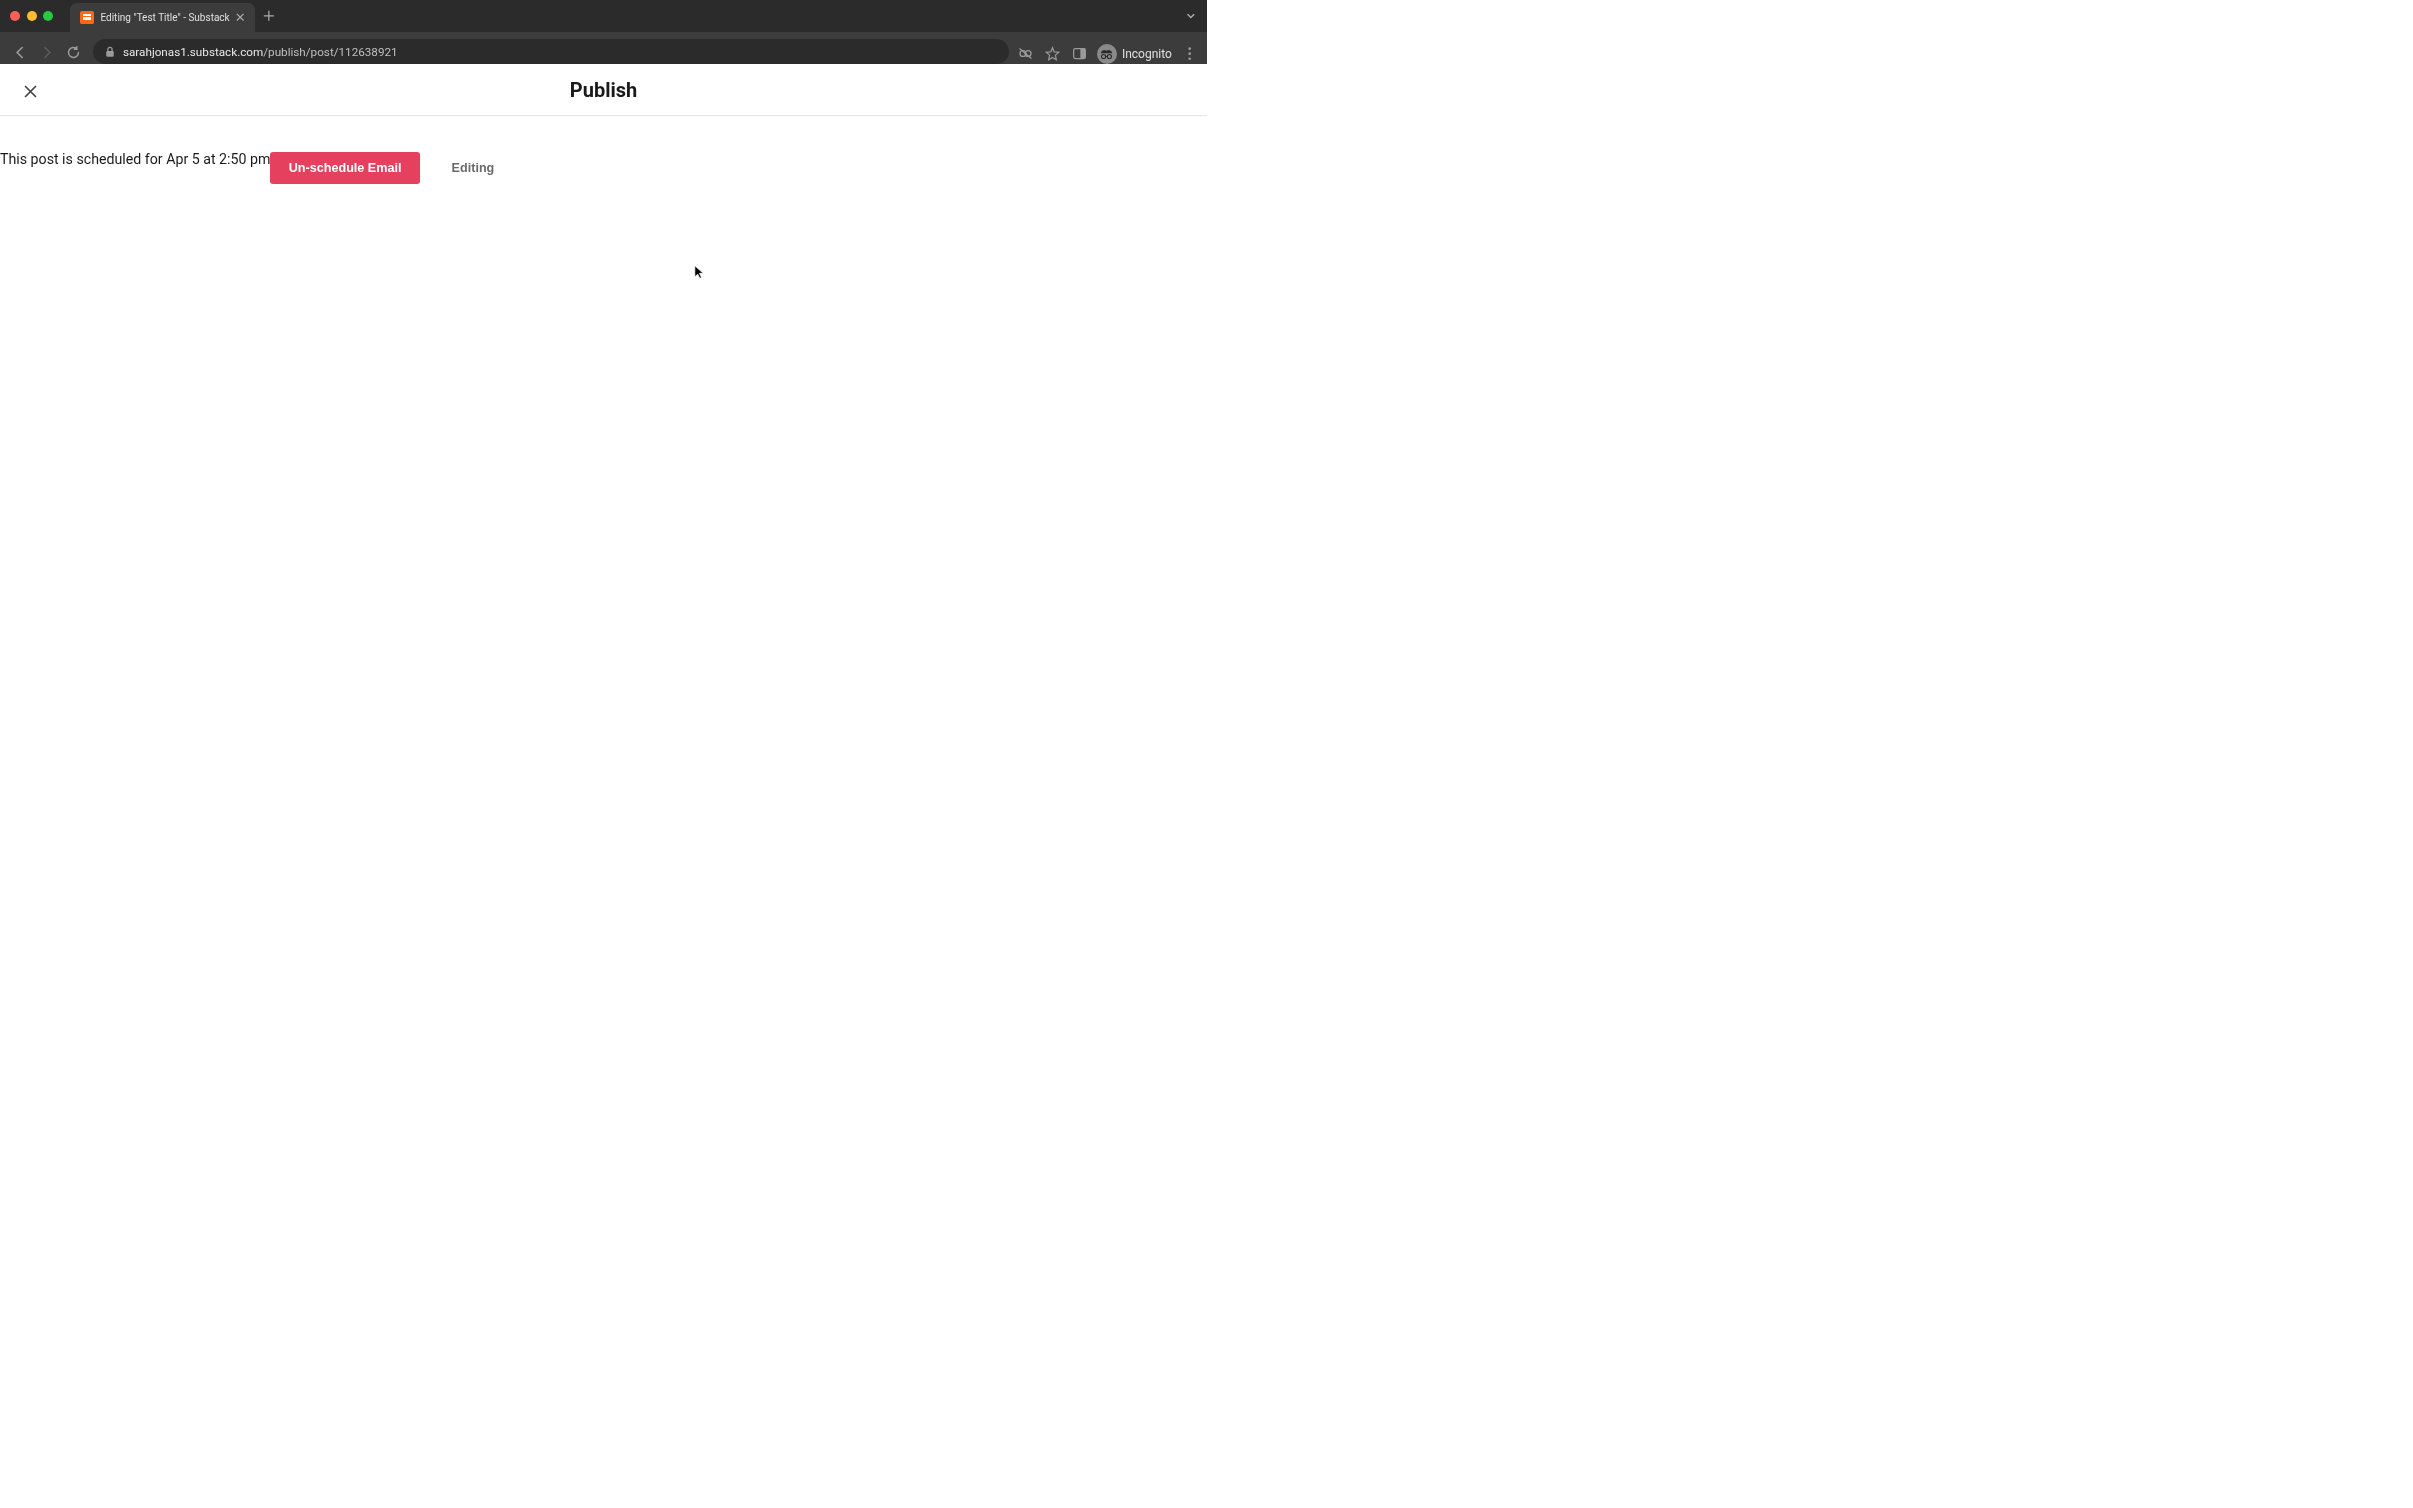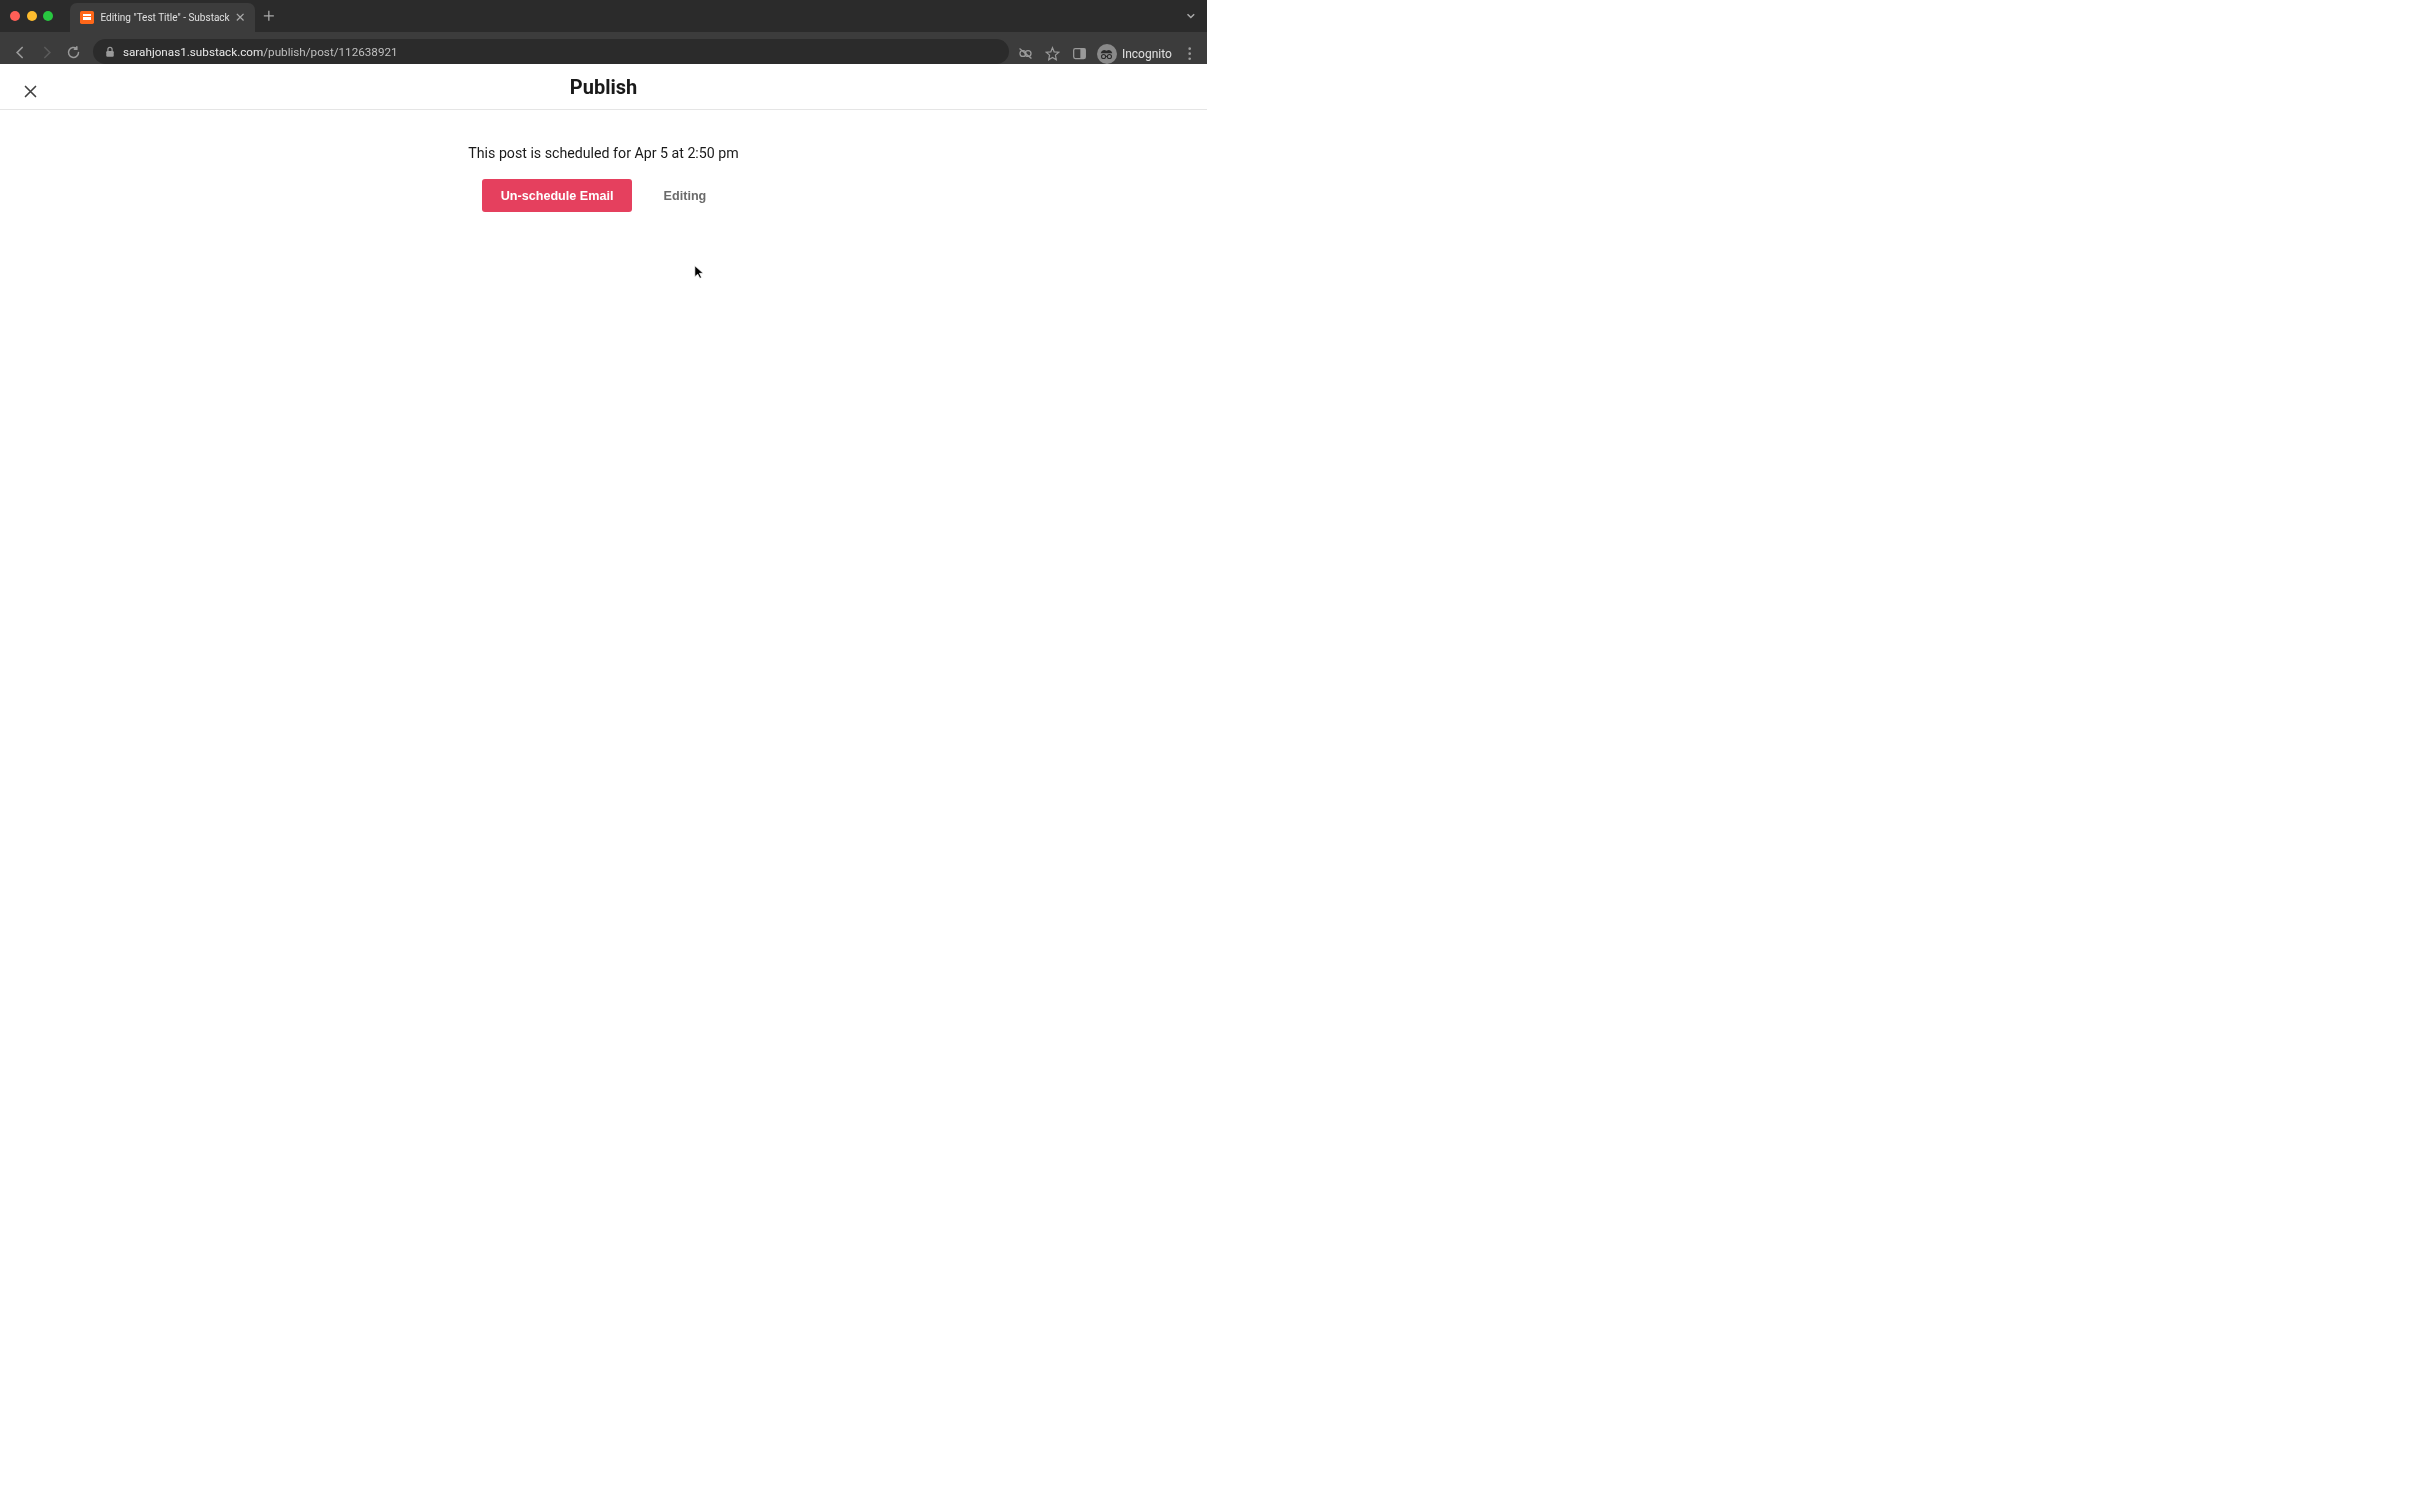--- a/index.html
+++ b/index.html
@@ -168,21 +168,21 @@
       color: #2b2b2b;
     }
     
     
     .page {
       background: #ffffff;
       height: calc(754px - 64px);
       position: relative;
     }
     .page-header {
-      height: 46px;
+      height: 52px;
       border-bottom: 0.8px solid #e5e5e5;
       display: flex;
       align-items: center;
       justify-content: center;
       position: relative;
     }
     .close-btn {
       position: absolute;
       left: 20px;
       top: 17px;
@@ -195,22 +195,21 @@
       justify-content: center;
     }
     .page-title {
       font-size: 20px;
       font-weight: 700;
       color: #1a1a1a;
     }
     
     .content {
       display: flex;
-      flex-direction: column;
-      align-items: center;
+      flex-direction: row;
       padding-top: 35px;
     }
     .schedule-message {
       font-size: 14.2px;
       color: #1a1a1a;
       margin-bottom: 18.4px;
     }
     .button-row {
       display: flex;
       gap: 13.4px;

